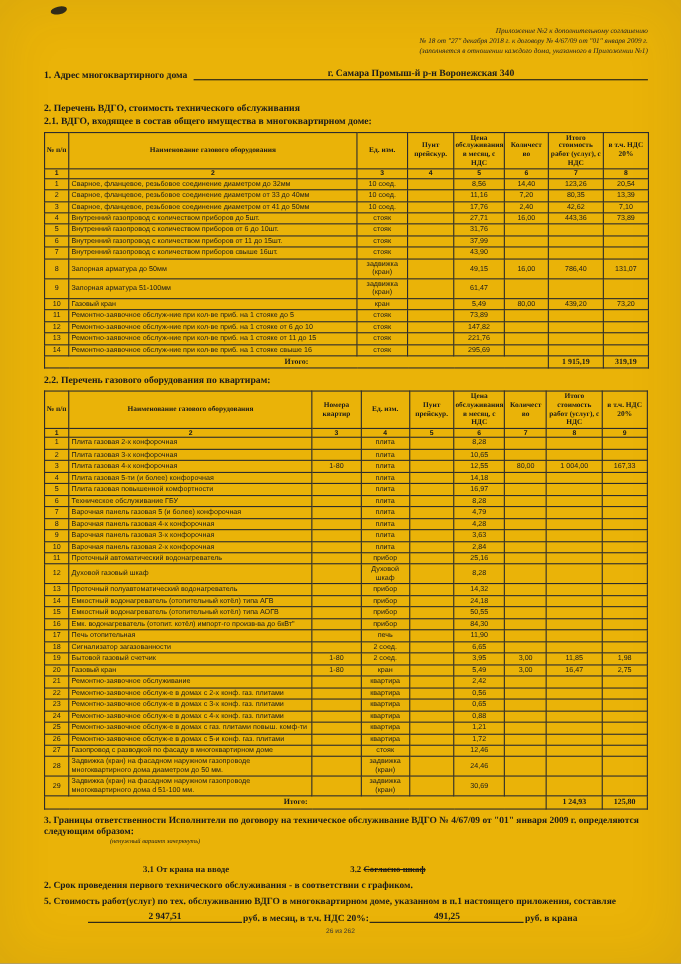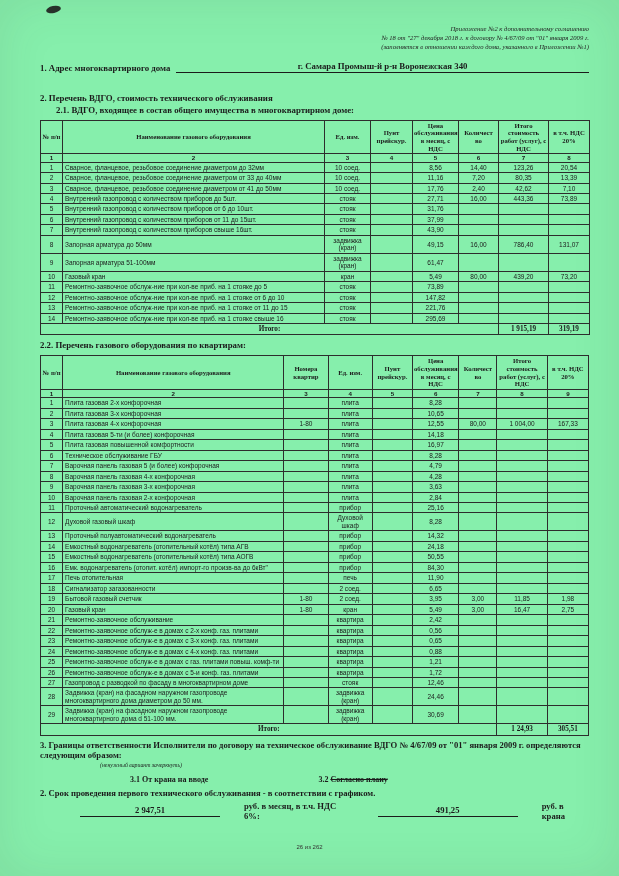--- a/index.html
+++ b/index.html
@@ -1,41 +1,41 @@
 <!DOCTYPE html>
 <html><head>
 <meta charset="utf-8">
 <style>
   html,body{margin:0;padding:0;background:#9a9a98;}
-  .page{width:619px;height:876px;background:#86efac;position:relative;
+  .page{width:619px;height:876px;background:#eab308;position:relative;
         font-family:"Liberation Serif",serif;color:#1b1b1b;overflow:hidden;
         box-shadow:inset 0 0 50px rgba(60,55,45,.10);}
   .content{padding:24px 30px 0 40px;}
   .smudge{position:absolute;left:46px;top:6px;width:15px;height:7px;background:#1d1d1d;
           border-radius:50%;transform:rotate(-12deg);opacity:.9;}
   .apx{text-align:right;font-style:italic;font-size:6.6px;line-height:1.4;color:#222;}
   .addr-row{display:flex;align-items:flex-end;margin-top:9px;font-weight:bold;font-size:8.8px;}
   .addr-label{white-space:nowrap;padding-right:6px;}
   .addr-line{flex:1;text-align:center;border-bottom:1.2px solid #1b1b1b;font-weight:bold;padding-bottom:1px;}
   .h2{font-weight:bold;font-size:8.8px;margin-top:20px;}
-  .h21{margin-left:16px;margin-top:2px;}
+  .h21{margin-top:2px;}
   .h22{margin-top:5px;}
   table{border-collapse:collapse;table-layout:fixed;width:549px;margin-top:5px;}
   td,th{border:1px solid #2d2d2d;font-family:"Liberation Sans",sans-serif;font-size:6.5px;
         line-height:1.15;padding:1px 2px;vertical-align:middle;overflow:hidden;}
   th{font-family:"Liberation Serif",serif;font-size:6.7px;font-weight:bold;text-align:center;padding:1px;}
   .num{text-align:center;}
   .name{text-align:left;}
   .colnum td{text-align:center;font-weight:bold;font-size:6.2px;padding:0;}
   .total-row td{font-weight:bold;font-family:"Liberation Serif",serif;font-size:7.2px;}
   .sec{font-weight:bold;font-size:8.6px;margin-top:4px;line-height:1.25;}
   .s3note{font-style:italic;font-size:5.8px;margin-left:60px;margin-top:1px;}
-  .s3opts{display:flex;gap:110px;margin-left:90px;margin-top:7px;font-weight:bold;font-size:8px;}
+  .s3opts{display:flex;gap:110px;margin-left:90px;margin-top:18px;font-weight:bold;font-size:8px;}
   .strike{text-decoration:line-through;}
-  .s5line{display:flex;align-items:center;margin-top:2px;font-weight:bold;font-size:8.6px;margin-left:40px;gap:24px;}
+  .s5line{display:flex;align-items:flex-end;margin-top:2px;font-weight:bold;font-size:8.6px;margin-left:40px;gap:1px;}
   .uline{border-bottom:1.2px solid #1b1b1b;min-width:120px;text-align:center;padding:0 10px 1px 10px;}
   .footer{position:absolute;bottom:26px;left:0;width:100%;text-align:center;
           font-family:"Liberation Sans",sans-serif;font-size:6px;color:#333;}
 </style>
 </head>
 <body>
 
 <div class="page">
   <div class="smudge"></div>
   <div class="content">
@@ -589,35 +589,36 @@
             <td class="num">задвижка (кран)</td>
             <td class="num"></td>
             <td class="num">30,69</td>
             <td class="num"></td>
             <td class="num"></td>
             <td class="num"></td>
           </tr>
           <tr class="total-row">
             <td colspan="7" class="num">Итого:</td>
             <td class="num">1 24,93</td>
-            <td class="num">305,51</td>
+            <td class="num">125,80</td>
           </tr>
         </tbody>
       </table>
 
     <div class="sec">3. Границы ответственности Исполнители по договору на техническое обслуживание ВДГО № 4/67/09 от "01" января 2009 г. определяются следующим образом:</div>
     <div class="s3note">(ненужный вариант зачеркнуть)</div>
     <div class="s3opts">
       <span>3.1 От крана на вводе</span>
-      <span><span>3.2</span> <span class="strike">Согласно плану</span></span>
+      <span><span>3.2</span> <span class="strike">Согласно шкаф</span></span>
     </div>
 
     <div class="sec">2. Срок проведения первого технического обслуживания - в соответствии с графиком.</div>
+    <div class="sec">5. Стоимость работ(услуг) по тех. обслуживанию ВДГО в многоквартирном доме, указанном в п.1 настоящего приложения, составляе</div>
     <div class="s5line">
       <span class="uline">2 947,51</span>
-      <span>руб. в месяц, в т.ч. НДС 6%:</span>
+      <span>руб. в месяц, в т.ч. НДС 20%:</span>
       <span class="uline">491,25</span>
       <span>руб. в крана</span>
     </div>
   </div>
 
   <div class="footer">26 из 262</div>
 </div>
 
 </body></html>

